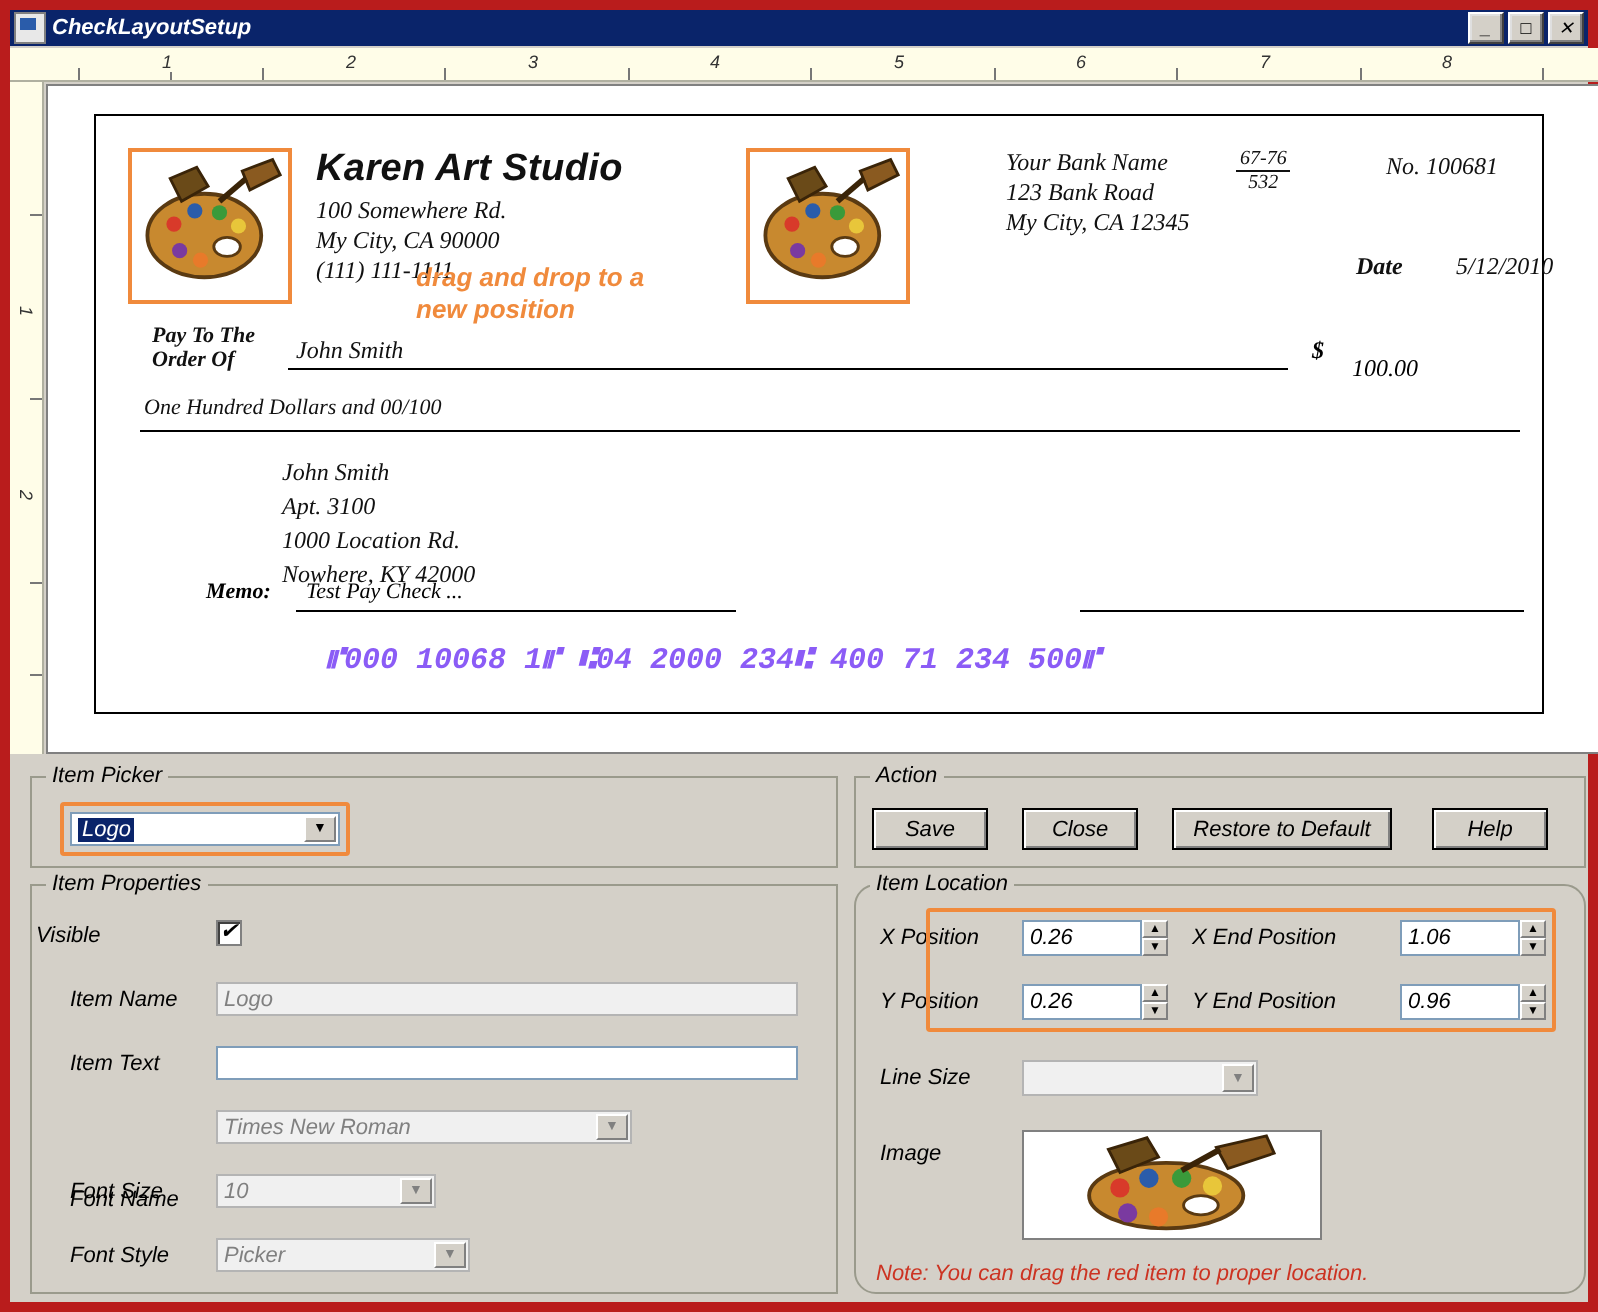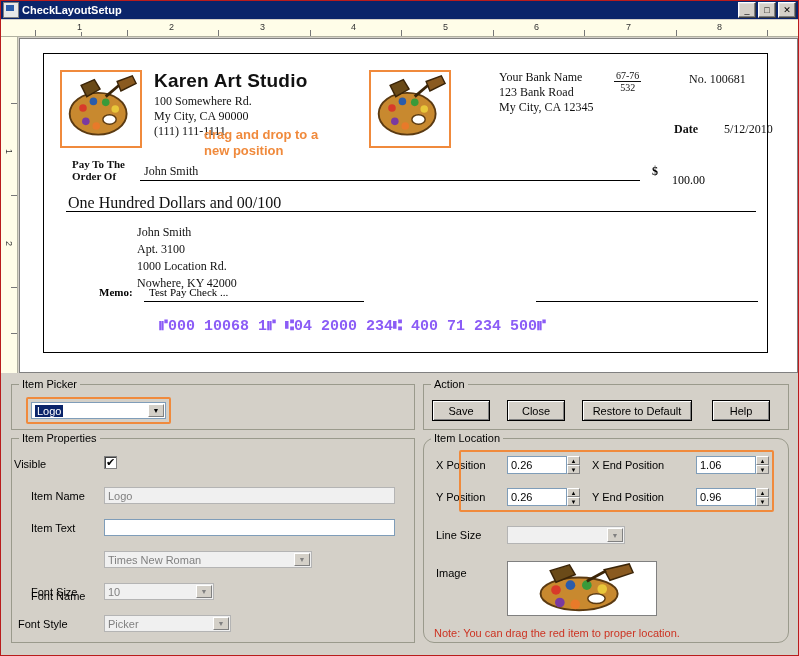--- a/index.html
+++ b/index.html
@@ -5,23 +5,24 @@
   html,body{margin:0;padding:0;}
   body{
     width:799px;height:656px;
     font-family:"Liberation Sans",sans-serif;
     font-size:11px;
     background:#d4d0c8;
     overflow:hidden;
   }
   #app{
     position:relative;width:799px;height:656px;
-    border:1px solid #b91c1c;
+    border:5px solid #b91c1c;
     box-sizing:border-box;
     background:#d4d0c8;
+    font-style:italic;
   }
   
   .titlebar{
     height:18px;
     background:linear-gradient(to bottom,#0a246a,#a6caf0 120%);
     background:#0a246a;
     display:flex;align-items:center;
     padding:0 2px;
     color:#fff;
   }
@@ -118,21 +119,21 @@
     font-family:"Liberation Serif",serif;font-size:11px;font-weight:bold;
     line-height:12px;color:#111;text-align:left;
   }
   .payname{
     position:absolute;left:100px;top:110px;font-family:"Liberation Serif",serif;
     font-size:12px;color:#111;
   }
   .payline{position:absolute;left:96px;top:126px;width:500px;border-bottom:1px solid #000;}
   .dollarsign{position:absolute;left:608px;top:110px;font-family:"Liberation Serif",serif;font-size:12px;font-weight:bold;}
   .amount{position:absolute;left:628px;top:100px;font-family:"Liberation Serif",serif;font-size:12px;margin-top:19px;}
-  .words{position:absolute;left:24px;top:140px;font-family:"Liberation Serif",serif;font-size:16px;color:#111;}
+  .words{position:absolute;left:24px;top:140px;font-family:"Liberation Serif",serif;font-size:11px;color:#111;}
   .wordsline{position:absolute;left:22px;top:157px;width:690px;border-bottom:1px solid #000;}
   .payeeaddr{position:absolute;left:93px;top:170px;font-family:"Liberation Serif",serif;font-size:12px;line-height:17px;color:#111;}
   .memolbl{position:absolute;left:55px;top:232px;font-family:"Liberation Serif",serif;font-size:11px;font-weight:bold;}
   .memoval{position:absolute;left:105px;top:232px;font-family:"Liberation Serif",serif;font-size:11px;}
   .memoline{position:absolute;left:100px;top:247px;width:220px;border-bottom:1px solid #000;}
   .sigline{position:absolute;left:492px;top:247px;width:222px;border-bottom:1px solid #000;}
   .micr{
     position:absolute;left:115px;top:264px;
     font-family:"Liberation Mono",monospace;font-size:15px;letter-spacing:0px;color:#8b5cf6;
     font-weight:bold;
@@ -357,21 +358,21 @@
       <span>Times New Roman</span>
       <span class="arrow">▼</span>
     </div>
 
     <div class="lbl" style="left:19px;top:147px;">Font Size</div>
     <div class="combo disabled" style="left:92px;top:144px;width:110px;height:17px;">
       <span>10</span>
       <span class="arrow">▼</span>
     </div>
 
-    <div class="lbl" style="left:6px;top:179px;">Font Style</div>
+    <div class="lbl" style="left:19px;top:179px;">Font Style</div>
     <div class="combo disabled" style="left:92px;top:176px;width:127px;height:17px;">
       <span>Picker</span>
       <span class="arrow">▼</span>
     </div>
   </div>
 
   <div class="gbox" style="left:422px;top:383px;width:366px;height:46px;">
     <div class="glegend">Action</div>
     <div class="btn" style="left:8px;top:15px;width:58px;height:21px;">Save</div>
     <div class="btn" style="left:83px;top:15px;width:58px;height:21px;">Close</div>

